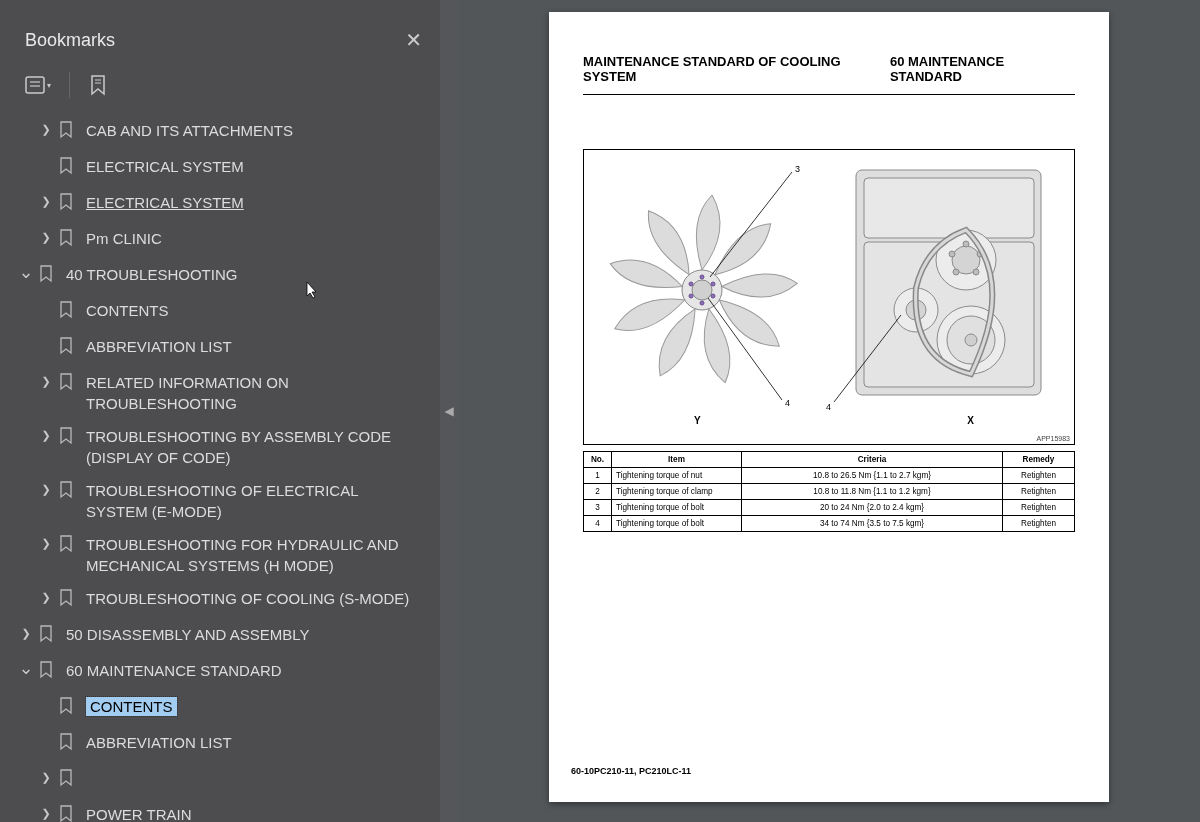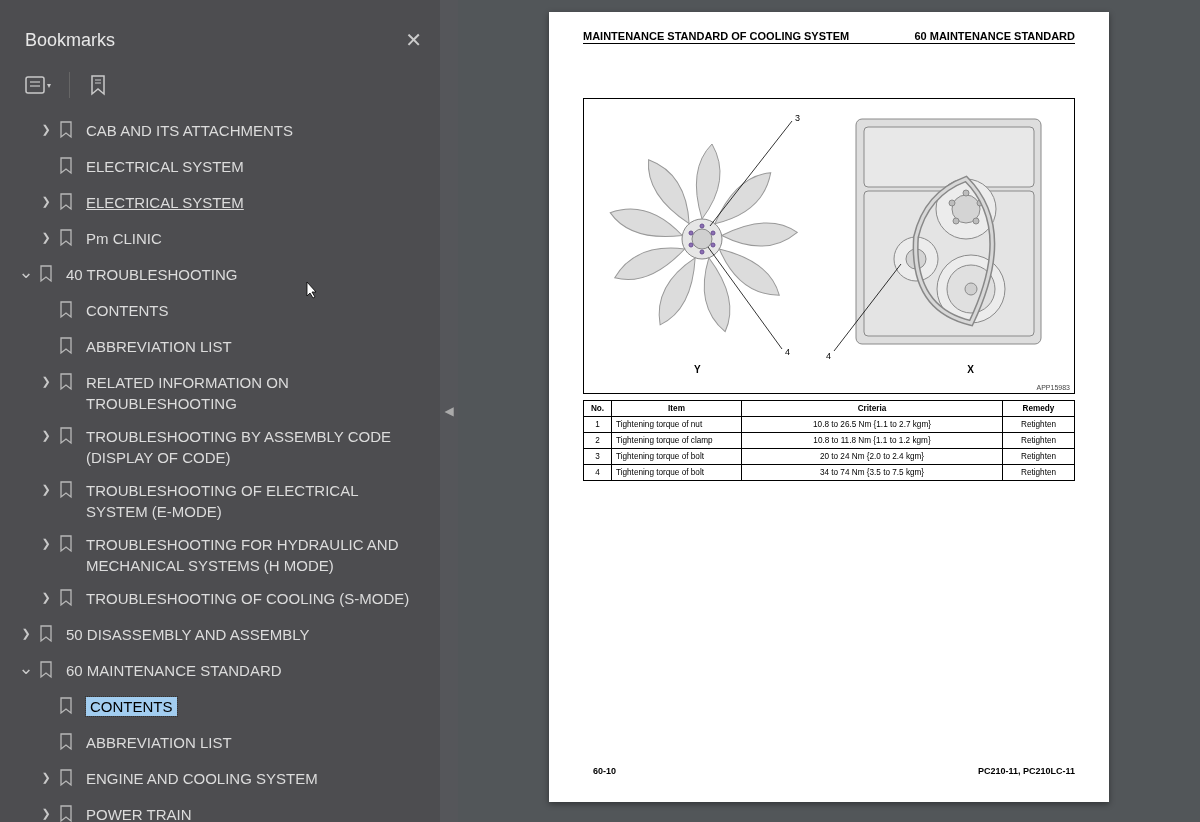--- a/index.html
+++ b/index.html
@@ -110,24 +110,25 @@
     height: 790px;
     box-shadow: 0 2px 6px rgba(0,0,0,.4);
     padding: 18px 34px 20px;
     color: #000;
     font-family: Arial, Helvetica, sans-serif;
     position: relative;
   }
   .pg-header {
     display: flex;
     justify-content: space-between;
-    font-size: 11px;
+    font-size: 13px;
     font-weight: bold;
     border-bottom: 1px solid #000;
-    padding-bottom: 1px;
+    padding-bottom: 10px;
+    margin-top: 24px;
   }
   .figure {
     border: 1px solid #000;
     margin-top: 54px;
     height: 296px;
     position: relative;
     background: #fff;
   }
   .fig-id {
     position: absolute;
@@ -157,24 +158,24 @@
   table.spec th, table.spec td {
     border: 1px solid #000;
     padding: 3px 4px;
     text-align: center;
     vertical-align: middle;
   }
   table.spec td.item { text-align: left; }
   .pg-footer {
     position: absolute;
     bottom: 26px;
-    left: 44px;
+    left: 22px;
     right: 34px;
     display: flex;
-    justify-content: space-between;
+    justify-content: flex-start;
     font-size: 9px;
     font-weight: bold;
   }
 </style>
 </head>
 <body>
 
 <div class="sidebar">
   <div class="sidebar-header">
     <span>Bookmarks</span>
@@ -314,21 +315,20 @@
         <span class="bm"><svg width="16" height="18">
             <path d="M3 1 L13 1 L13 16 L8 12 L3 16 Z" fill="none" stroke="#b8b8b8" stroke-width="1.3"></path>
           </svg></span>
         <span class="lbl">ABBREVIATION LIST</span>
       </div>
       <div class="row ind1">
         <span class="chev">❯</span>
         <span class="bm"><svg width="16" height="18">
             <path d="M3 1 L13 1 L13 16 L8 12 L3 16 Z" fill="none" stroke="#b8b8b8" stroke-width="1.3"></path>
           </svg></span>
-        <span class="lbl">ENGINE AND COOLING SYSTEM</span>
       </div>
       <div class="row ind1">
         <span class="chev">❯</span>
         <span class="bm"><svg width="16" height="18">
             <path d="M3 1 L13 1 L13 16 L8 12 L3 16 Z" fill="none" stroke="#b8b8b8" stroke-width="1.3"></path>
           </svg></span>
         <span class="lbl">POWER TRAIN</span>
       </div>
       <div class="row ind1"></div>
     </div>

